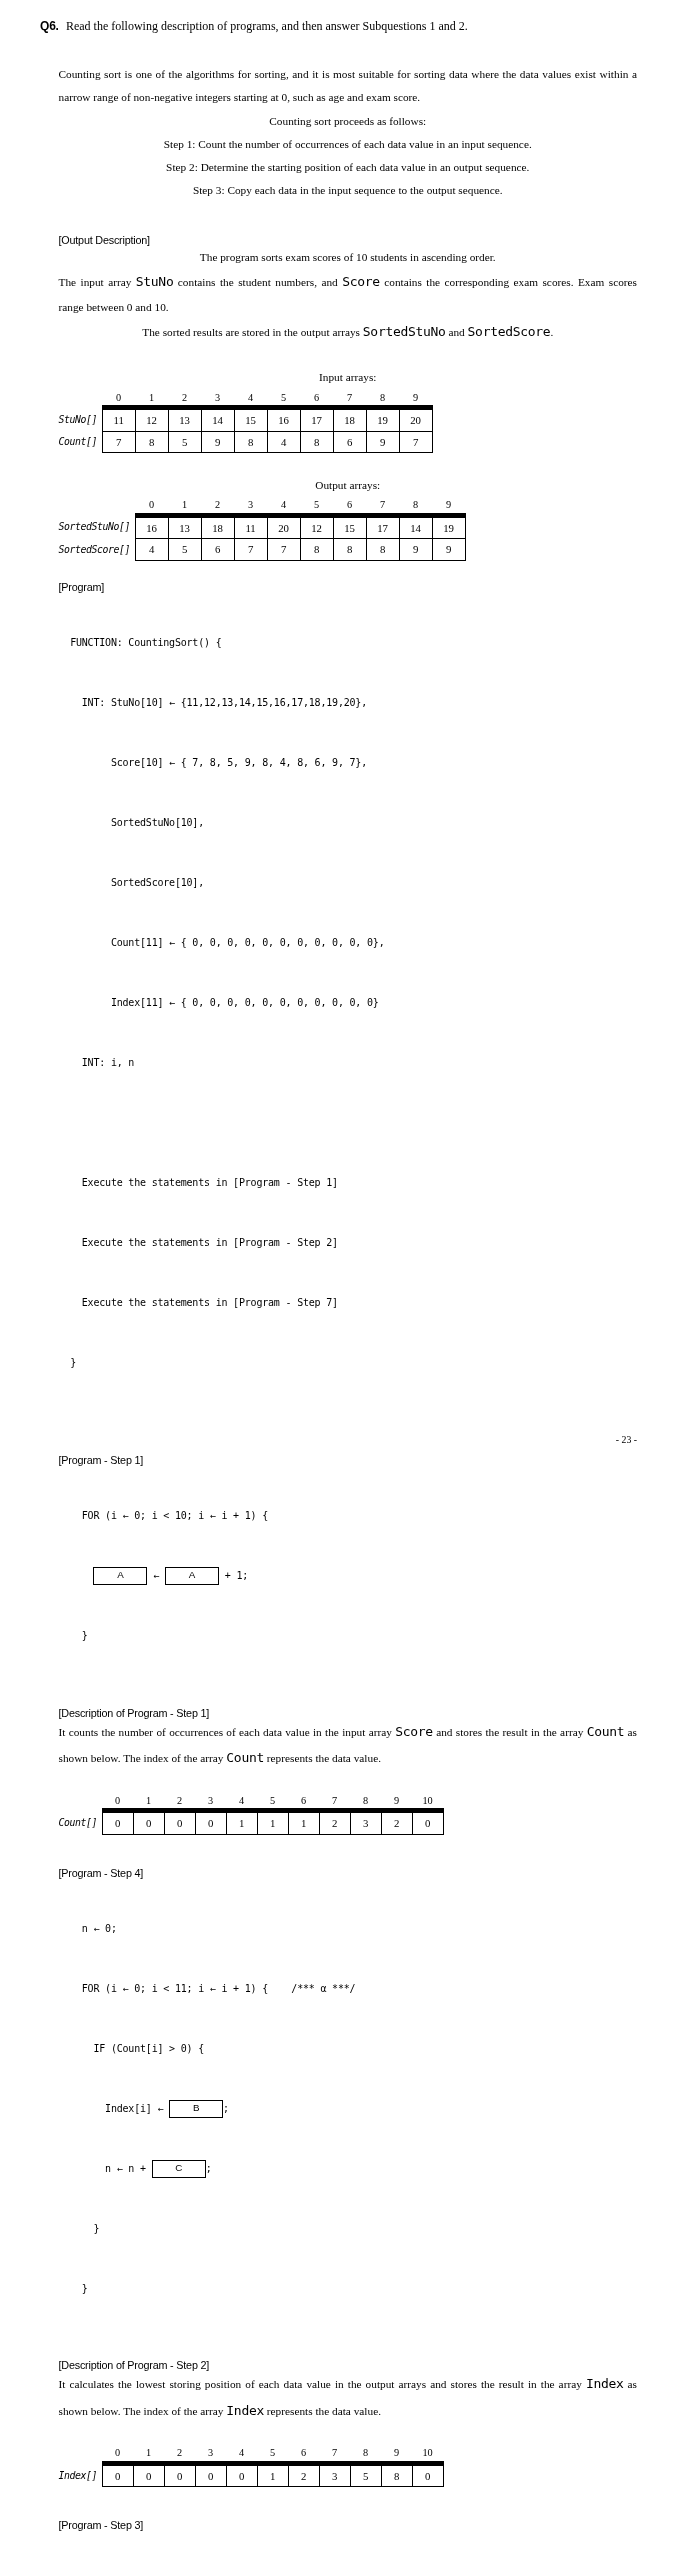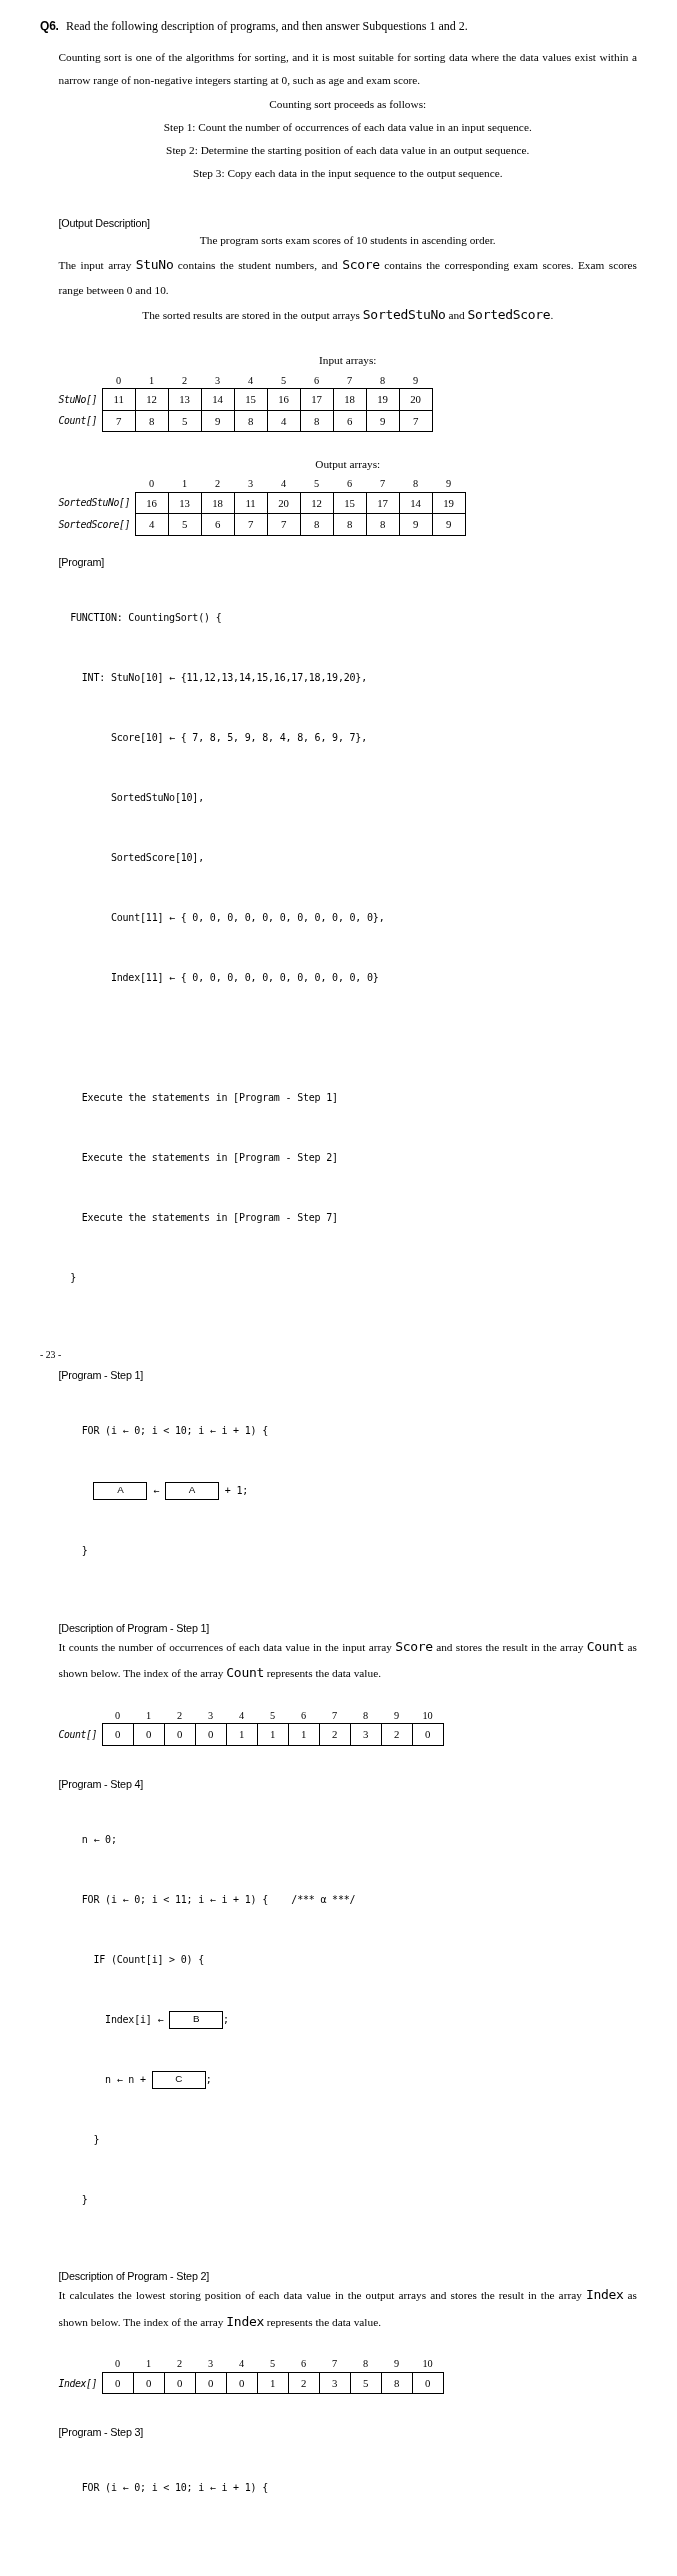--- a/index.html
+++ b/index.html
@@ -16,21 +16,21 @@
     padding:0;
     box-sizing:border-box;
   }
   .inner{
     padding:17.5px 40px 0 40px;
   }
   
   .qhead{
     font-size:12px;
     line-height:1.4;
-    margin:0 0 12px 0;
+    margin:0 0 29px 0;
   }
   .qhead .qno{
     font-family:"Liberation Sans", sans-serif;
     font-weight:bold;
     font-size:12px;
     letter-spacing:-0.2px;
   }
   .qhead .qtext{ margin-left:7.2px; }
 
   .body-para{
@@ -107,25 +107,25 @@
     border:none;
   }
   .arr-cell{
     border:0.5px solid #000;
     font-family:"Liberation Serif", serif;
     font-size:10.8px;
     height:20.6px;
   }
   .w10 .arr-cell, .w10 .arr-idx{ width:32px; }
   .w11 .arr-cell, .w11 .arr-idx{ width:30px; }
-  .arr-table .firstrow .arr-cell{ border-top:1px solid #000000; }
+  .arr-table .firstrow .arr-cell{ border-top:5px solid #000000; }
   .arr-table .lastrow .arr-cell{ border-bottom:1.5px solid #000; }
 
   .pageno{
-    text-align:left;
+    text-align:right;
     font-size:9.8px;
     margin:0;
   }
 </style>
 </head>
 <body>
 
 <div class="page">
 <div class="inner">
 
@@ -252,20 +252,21 @@
 
   <p class="sect-head">[Program]</p>
   <div class="code">
     <div>  FUNCTION: CountingSort() {</div>
     <div>    INT: StuNo[10] ← {11,12,13,14,15,16,17,18,19,20},</div>
     <div>         Score[10] ← { 7, 8, 5, 9, 8, 4, 8, 6, 9, 7},</div>
     <div>         SortedStuNo[10],</div>
     <div>         SortedScore[10],</div>
     <div>         Count[11] ← { 0, 0, 0, 0, 0, 0, 0, 0, 0, 0, 0},</div>
     <div>         Index[11] ← { 0, 0, 0, 0, 0, 0, 0, 0, 0, 0, 0}</div>
+    <div>    INT: i, n</div>
     <div>&nbsp;</div>
     <div>    Execute the statements in [Program - Step 1]</div>
     <div>    Execute the statements in [Program - Step 2]</div>
     <div>    Execute the statements in [Program - Step 7]</div>
     <div>  }</div>
   </div>
 
   <div class="gap-m"></div>
 
   <p class="pageno">- 23 -</p>

